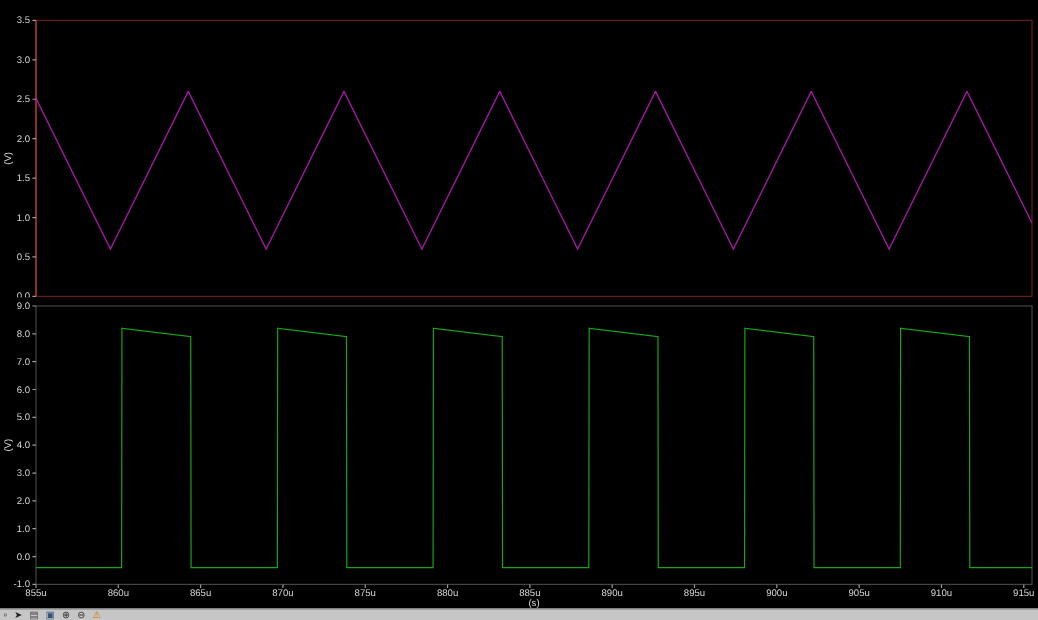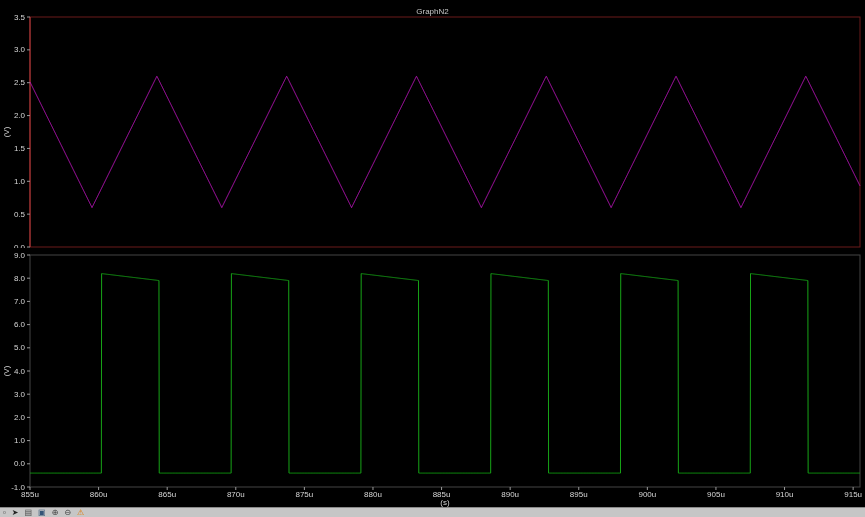--- a/index.html
+++ b/index.html
@@ -12,23 +12,20 @@
   .tick{font-family:"Liberation Sans",sans-serif;font-size:8px;fill:#d6d6d6;}
   .taskbar{position:absolute;left:0;top:507px;width:865px;height:10px;background:#c6c6c6;
            border-top:1px solid #8a8a8a;box-sizing:border-box;display:flex;align-items:center;
            gap:6px;padding-left:3px;overflow:hidden;}
   .tb-icon{font-size:8px;line-height:9px;display:inline-block;}
 </style>
 </head>
 <body>
 
 <div class="window">
-  <div class="titlebar">
-    <span class="title">GraphN2</span>
-  </div>
   <svg id="plot-top" width="865" height="236">
       <rect x="30" y="5" width="830" height="230" fill="none" stroke="#6b1b1b" stroke-width="1"></rect>
       <line x1="30" y1="5" x2="30" y2="235" stroke="#c04040"></line>
       <line x1="27" y1="5" x2="30" y2="5" stroke="#9a9a9a"></line>
       <text x="25" y="7.5" text-anchor="end" class="tick">3.5</text>
       <line x1="27" y1="37.857142857142854" x2="30" y2="37.857142857142854" stroke="#9a9a9a"></line>
       <text x="25" y="40.357142857142854" text-anchor="end" class="tick">3.0</text>
       <line x1="27" y1="70.71428571428571" x2="30" y2="70.71428571428571" stroke="#9a9a9a"></line>
       <text x="25" y="73.21428571428571" text-anchor="end" class="tick">2.5</text>
       <line x1="27" y1="103.57142857142857" x2="30" y2="103.57142857142857" stroke="#9a9a9a"></line>

